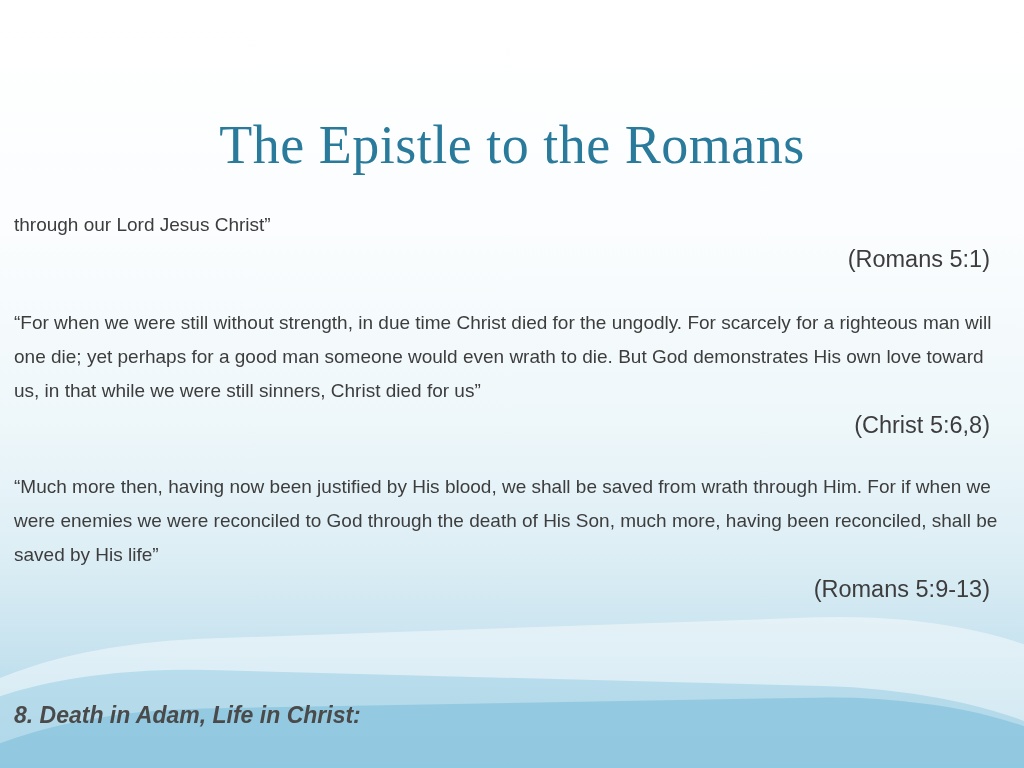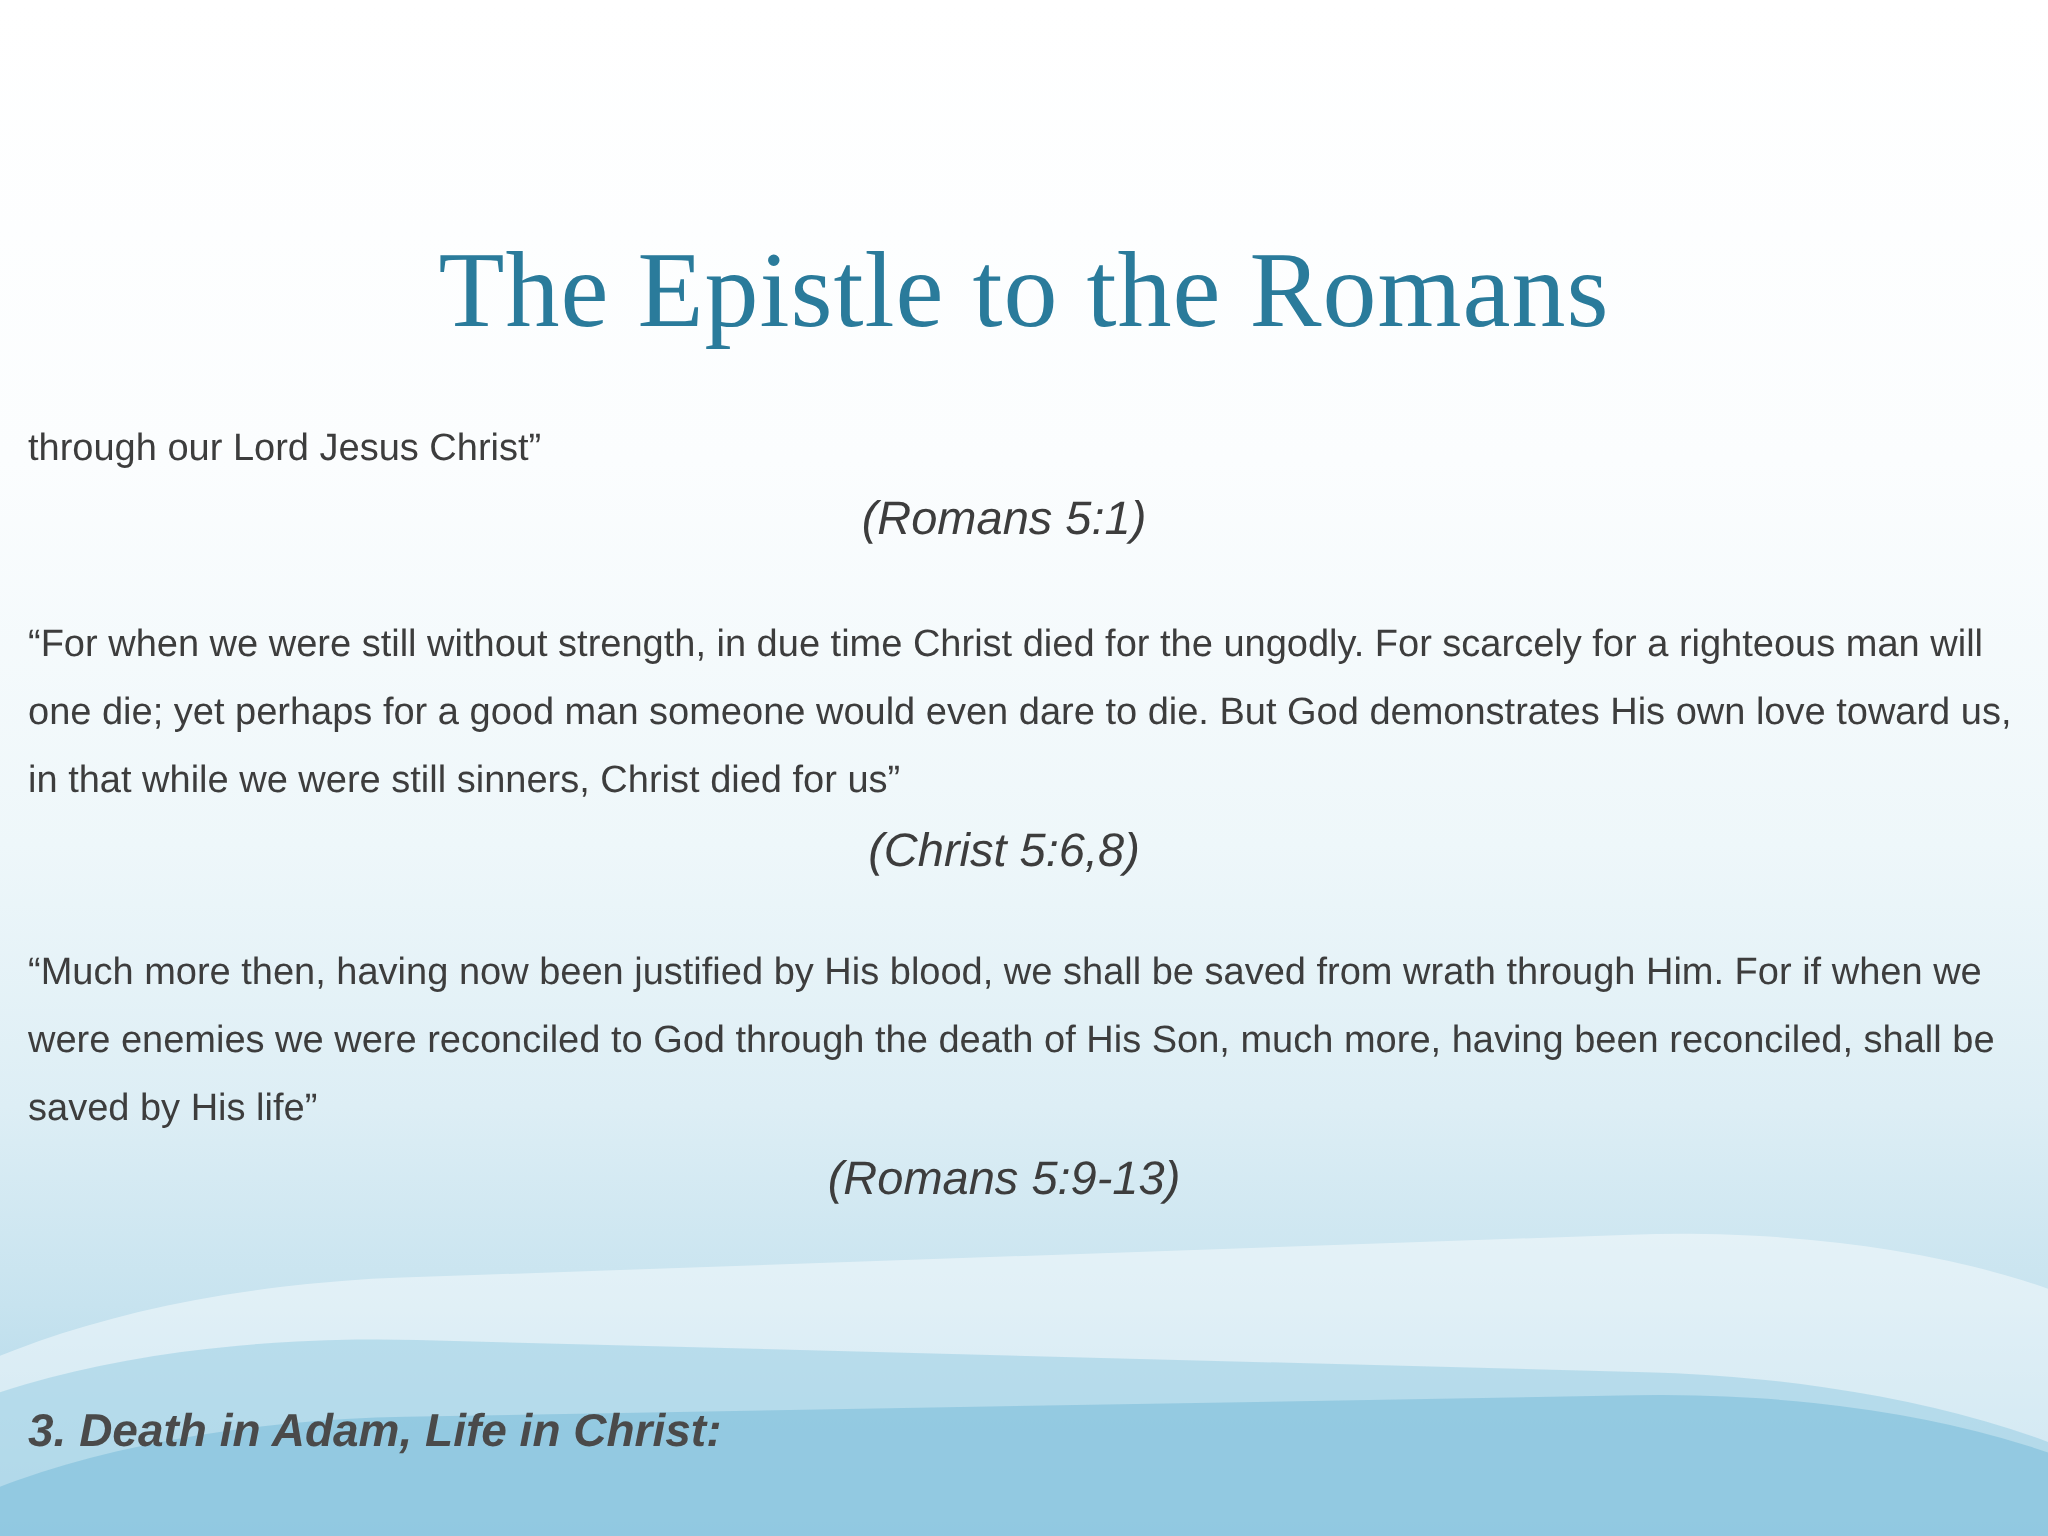--- a/index.html
+++ b/index.html
@@ -75,23 +75,22 @@
     font-size: 19px;
     line-height: 34px;
     color: #3d3d3d;
     margin: 0;
   }
   .ref {
     font-size: 23.5px;
     line-height: 34px;
     color: #3d3d3d;
     margin: 0;
-    text-align: center;
+    text-align: right;
     padding-right: 20px;
-    font-style: italic;
   }
   .gap {
     height: 30px;
   }
   .gap-small {
     height: 28px;
   }
   .footer-line {
     position: absolute;
     left: 14px;
@@ -110,22 +109,22 @@
   <div class="swoosh swoosh-1"></div>
   <div class="swoosh swoosh-2"></div>
   <div class="swoosh swoosh-3"></div>
 
   <div class="title">The Epistle to the Romans</div>
 
   <div class="body">
     <p class="para">through our Lord Jesus Christ”</p>
     <p class="ref">(Romans 5:1)</p>
     <div class="gap"></div>
-    <p class="para">“For when we were still without strength, in due time Christ died for the ungodly. For scarcely for a righteous man will one die; yet perhaps for a good man someone would even dare to die. But God demonstrates His own love toward us, in that while we were still sinners, Christ died for us”</p>
+    <p class="para">“For when we were still without strength, in due time Christ died for the ungodly. For scarcely for a righteous man will one die; yet perhaps for a good man someone would even wrath to die. But God demonstrates His own love toward us, in that while we were still sinners, Christ died for us”</p>
     <p class="ref">(Christ 5:6,8)</p>
     <div class="gap-small"></div>
     <p class="para">“Much more then, having now been justified by His blood, we shall be saved from wrath through Him. For if when we were enemies we were reconciled to God through the death of His Son, much more, having been reconciled, shall be saved by His life”</p>
     <p class="ref">(Romans 5:9-13)</p>
   </div>
 
-  <div class="footer-line">3. Death in Adam, Life in Christ:</div>
+  <div class="footer-line">8. Death in Adam, Life in Christ:</div>
 
 </div>
 
 </body></html>

